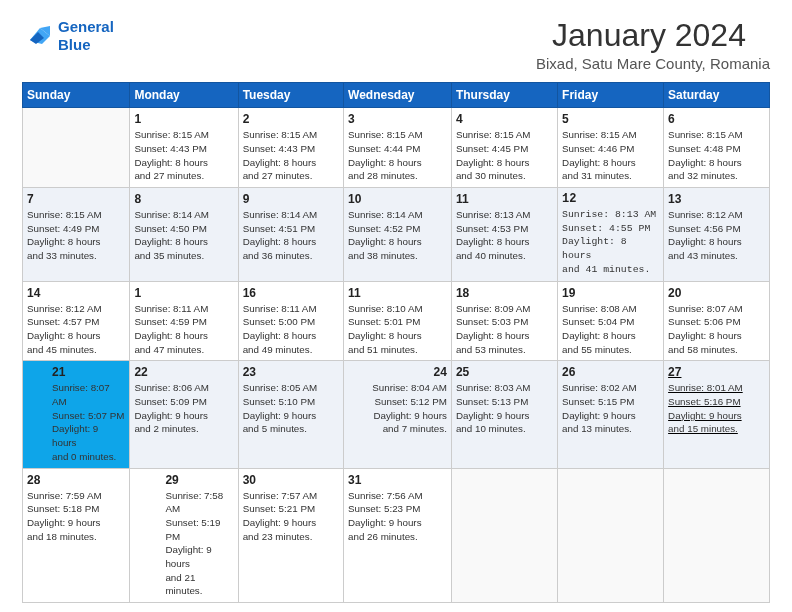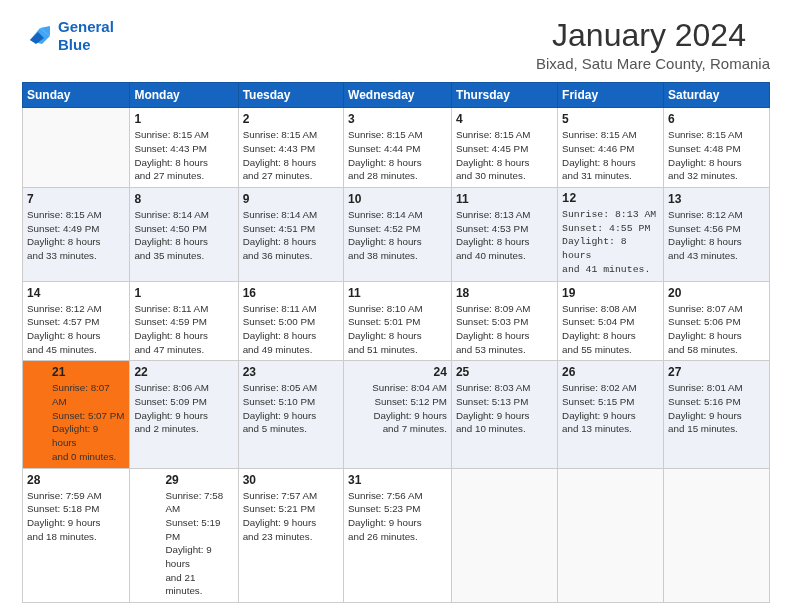--- a/index.html
+++ b/index.html
@@ -258,21 +258,21 @@
           </td>
           <td style="background: rgb(255, 255, 255);">
             <div class="day-number">20</div>
             <div class="day-info" style="white-space: pre-line;">Sunrise: 8:07 AM
 Sunset: 5:06 PM
 Daylight: 8 hours
 and 58 minutes.</div>
           </td>
         </tr>
         <tr>
-          <td style="background: #f97316; padding-left: 29px;">
+          <td style="background: #0ea5e9; padding-left: 29px;">
             <div class="day-number">21</div>
             <div class="day-info" style="white-space: pre-line;">Sunrise: 8:07 AM
 Sunset: 5:07 PM
 Daylight: 9 hours
 and 0 minutes.</div>
           </td>
           <td style="background: rgb(238, 242, 248);">
             <div class="day-number">22</div>
             <div class="day-info" style="white-space: pre-line;">Sunrise: 8:06 AM
 Sunset: 5:09 PM
@@ -300,21 +300,21 @@
 Daylight: 9 hours
 and 10 minutes.</div>
           </td>
           <td style="background: rgb(238, 242, 248);">
             <div class="day-number">26</div>
             <div class="day-info" style="white-space: pre-line;">Sunrise: 8:02 AM
 Sunset: 5:15 PM
 Daylight: 9 hours
 and 13 minutes.</div>
           </td>
-          <td style="background: rgb(238, 242, 248);">
+          <td style="background: rgb(238, 242, 248); text-decoration: underline;">
             <div class="day-number">27</div>
             <div class="day-info" style="white-space: pre-line;">Sunrise: 8:01 AM
 Sunset: 5:16 PM
 Daylight: 9 hours
 and 15 minutes.</div>
           </td>
         </tr>
         <tr>
           <td style="background: rgb(255, 255, 255);">
             <div class="day-number">28</div>

